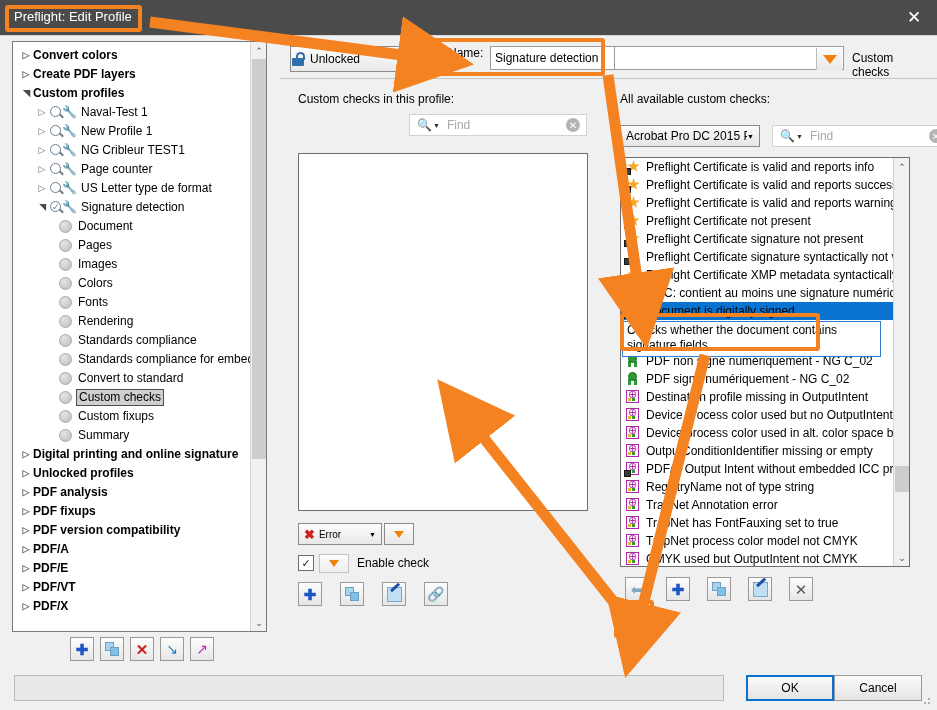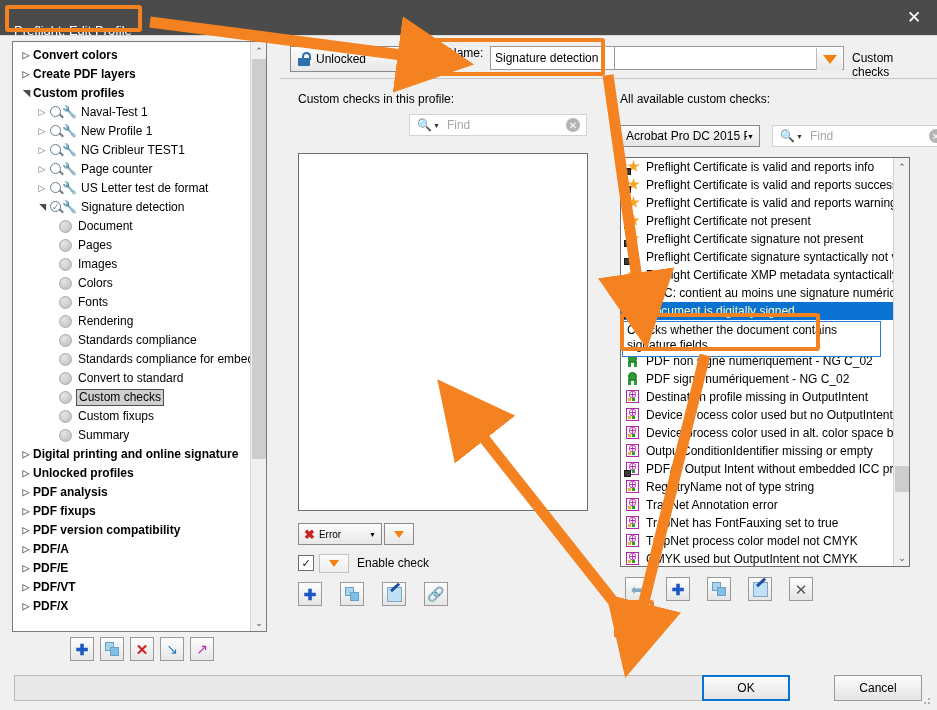--- a/index.html
+++ b/index.html
@@ -12,21 +12,21 @@
     color:#000;
     overflow:hidden;
     position:relative;
   }
   
   #titlebar {
     position:absolute; left:0; top:0; width:937px; height:35px;
     background:#4b4b4b; color:#fff;
   }
   #titlebar .title-text {
-    position:absolute; left:14px; top:23px;
+    position:absolute; left:14px; top:9px;
     font-size:13px; color:#ffffff; white-space:nowrap;
   }
   #closebtn {
     position:absolute; right:0; top:0; width:46px; height:35px;
     display:flex; align-items:center; justify-content:center;
     color:#fff; font-size:17px; cursor:pointer;
   }
   
   #winbody {
     position:absolute; left:0; top:35px; width:937px; height:675px;
@@ -118,21 +118,21 @@
     background:#1f4fa8; transform:rotate(-42deg); transform-origin:left top;
   }
   .ic-link { color:#d42a6c; font-size:14px; line-height:1; }
   .ic-larr { color:#7fa8c4; font-size:15px; line-height:1; }
   
   #main { position:absolute; left:280px; top:0; width:657px; height:675px; }
   #lock-row { position:absolute; left:10px; top:10px; height:26px; }
   #lock-dd {
     position:absolute; left:0; top:0; width:148px; height:26px;
     background:linear-gradient(#fcfcfc,#e8e8e8); border:1px solid #8a8a8a;
-    display:flex; align-items:center; padding-left:6px; cursor:pointer;
+    display:flex; align-items:center; cursor:pointer;
   }
   .padlock { position:relative; width:14px; height:14px; margin-right:5px; }
   .padlock .body { position:absolute; left:1px; top:6px; width:12px; height:8px; background:#2f6fae; border-radius:1px; }
   .padlock .shk { position:absolute; left:5px; top:0px; width:9px; height:8px; border:2px solid #2f6fae; border-bottom:none; border-radius:5px 5px 0 0; }
   #lock-dd .lbl { font-size:12px; flex:1; }
   #lock-dd .caret { font-size:8px; color:#333; margin-right:6px; }
   #name-label { position:absolute; left:158px; top:0; font-size:12px; }
   #name-input {
     position:absolute; left:200px; top:0px; width:125px; height:24px;
     background:#fff; border:1px solid #9a9a9a; font-size:12px;
@@ -203,21 +203,21 @@
   #src-dd .t { flex:1; font-size:12px; white-space:nowrap; overflow:hidden; }
   #src-dd .c { font-size:7px; margin-right:5px; }
   #avail-list {
     position:absolute; left:0; top:65px; width:290px; height:410px;
     background:#fff; border:1px solid #6e6e6e; overflow:hidden;
   }
   .arow {
     height:18px; display:flex; align-items:center;
     white-space:nowrap; font-size:12px; padding-left:3px;
   }
-  .arow.sel { background:#0a73d2; color:#fef9c3; }
+  .arow.sel { background:#0a73d2; color:#000000; }
   .aico { width:18px; flex:0 0 18px; height:16px; position:relative; margin-right:4px; }
   
   .ic-burst {
     position:absolute; left:3px; top:1px; width:13px; height:13px; background:#f5a623;
     clip-path:polygon(50% 0%,61% 35%,98% 35%,68% 57%,79% 91%,50% 70%,21% 91%,32% 57%,2% 35%,39% 35%);
   }
   
   .ic-rose { position:absolute; left:3px; top:1px; width:12px; height:12px; }
   .ic-rose .d { position:absolute; left:1px; top:0; width:9px; height:9px; border-radius:50%; background:#2e9a35; border:1px solid #1d6b22; }
   .ic-rose .r1 { position:absolute; left:1px; top:7px; width:3px; height:6px; background:#2e9a35; }
@@ -241,21 +241,21 @@
   #status {
     position:absolute; left:14px; top:639px; width:710px; height:26px;
     background:#e8e8e8; border:1px solid #bcbcbc;
   }
   #okbtn, #cancelbtn {
     position:absolute; top:639px; height:26px; width:88px;
     display:flex; align-items:center; justify-content:center;
     font-size:12px; background:linear-gradient(#fbfbfb,#e4e4e4);
     border:1px solid #9a9a9a; cursor:pointer;
   }
-  #okbtn { left:702px; border:2px solid #0a73d2; }
+  #okbtn { left:746px; border:2px solid #0a73d2; }
   #cancelbtn { left:834px; }
   #grip { position:absolute; right:5px; bottom:4px; width:10px; height:10px; }
   #grip i { position:absolute; width:2px;height:2px;background:#b0b0b0; }
   
   #overlay { position:absolute; left:0; top:0; width:937px; height:710px; pointer-events:none; z-index:50; }
   .obox { position:absolute; border:4px solid #f58220; border-radius:3px; }
 </style>
 </head>
 <body>
 
@@ -327,21 +327,21 @@
           <span class="tlabel">Page counter</span>
         </div>
         <div class="tnode lvl2">
           <span class="tw">
             <span class="arrow-c">▷</span>
           </span>
           <span class="prof-ico">
             <span class="mag"></span>
             <span class="wrench">🔧</span>
           </span>
-          <span class="tlabel">US Letter test de format</span>
+          <span class="tlabel">US Letter type de format</span>
         </div>
         <div class="tnode lvl2">
           <span class="tw">
             <span class="arrow-o" style="transform: rotate(-90deg);">◢</span>
           </span>
           <span class="prof-ico">
             <span class="mag checked"></span>
             <span class="wrench">🔧</span>
           </span>
           <span class="tlabel">Signature detection</span>

